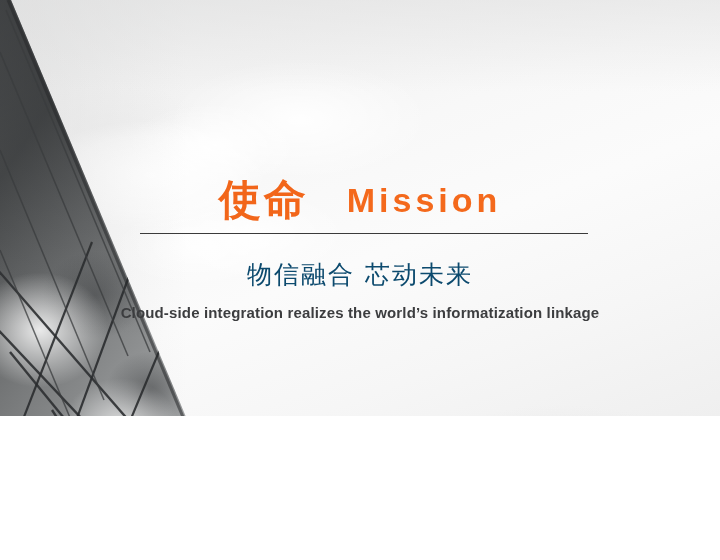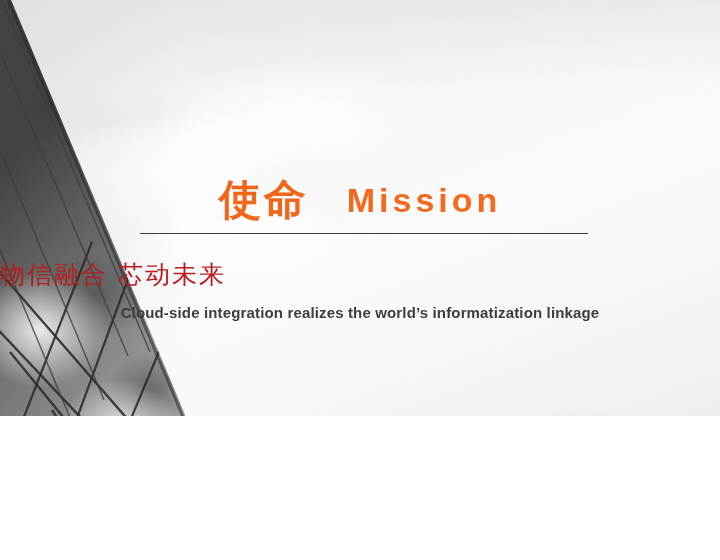--- a/index.html
+++ b/index.html
@@ -144,25 +144,26 @@
     width: 448px;
     height: 1px;
     background: #3b3b3b;
   }
 
   .subtitle-cn {
     position: absolute;
     left: 0;
     right: 0;
     top: 258px;
+    text-align: center;
     font-family: "DejaVu Sans", "Liberation Sans", sans-serif;
     font-size: 25px;
     font-weight: 400;
     letter-spacing: 2px;
-    color: #b91c1c;
+    color: #0c4a6e;
     white-space: nowrap;
   }
 
   .tagline {
     position: absolute;
     left: 0;
     right: 0;
     text-align: center;
     font-family: "Liberation Sans", sans-serif;
     font-size: 15px;

